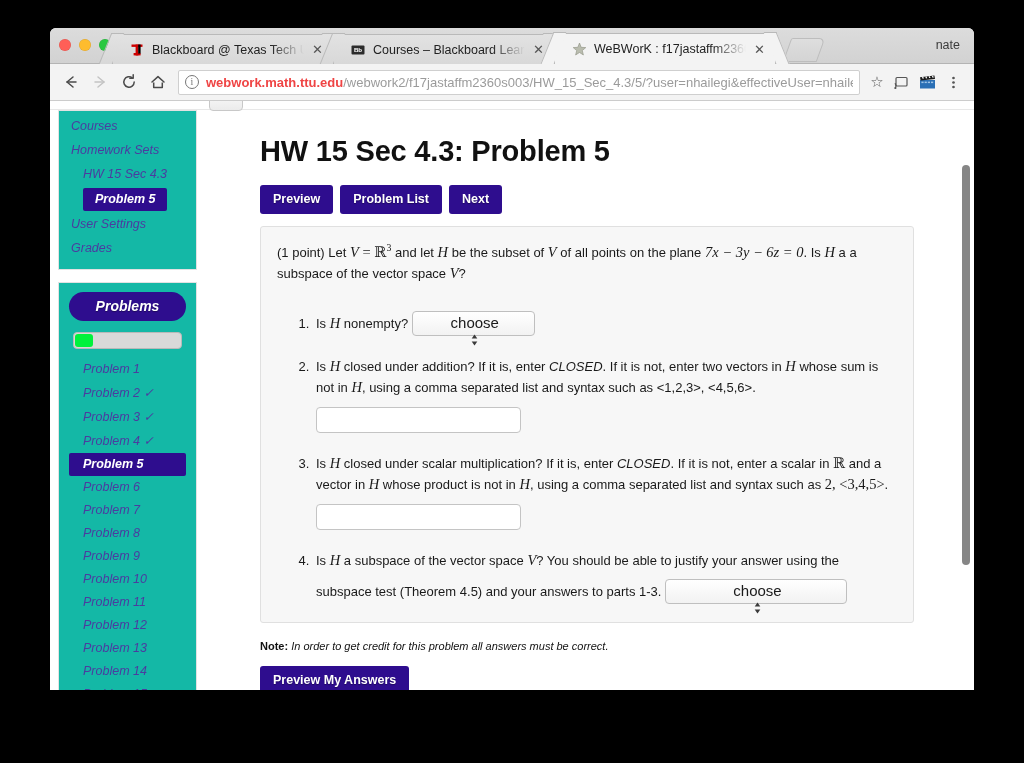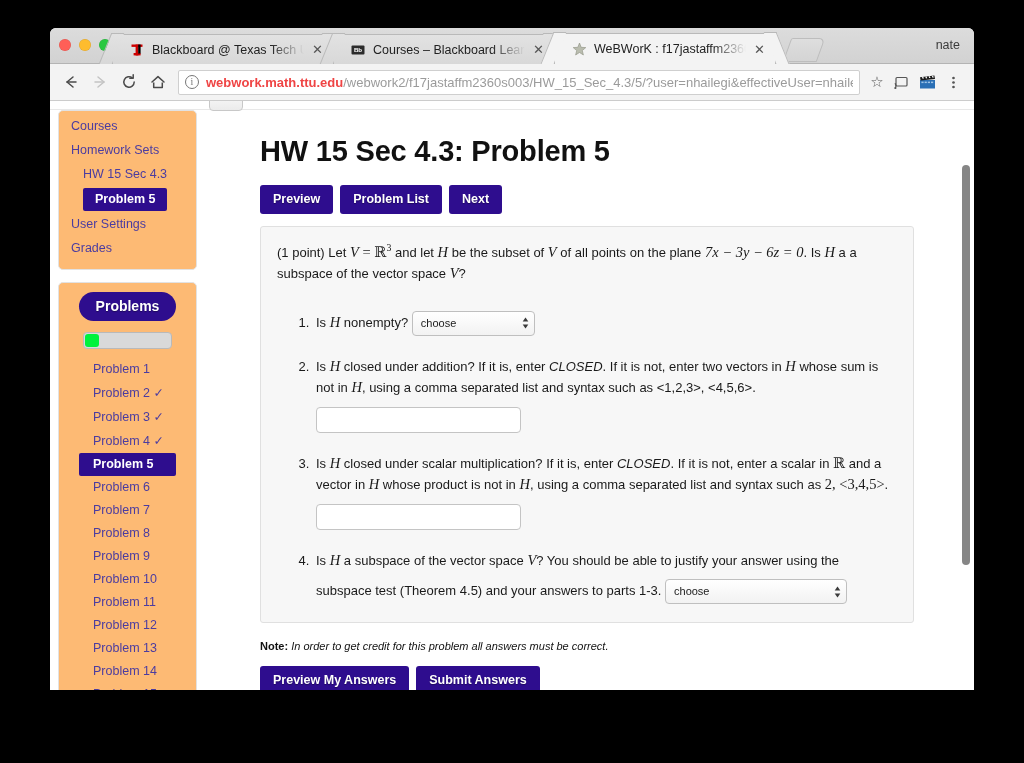--- a/index.html
+++ b/index.html
@@ -145,43 +145,44 @@
     position: absolute; left: 0; top: 8px; right: 0; height: 1px; background: #e8e8e8;
   }
 
   
   #sidebar {
     position: absolute; left: 0; top: 0;
     width: 155px; height: 100%;
     padding: 0 8px;
   }
   .panel {
-    background: #fdba74;
+    background: #14b8a6;
     border: 1px solid #e2e2e2;
-    border-radius: 5px;
+    border-radius: 0;
     padding: 8px 0;
+    font-style: italic;
   }
   #nav-panel { margin-top: 9px; padding: 4px 0 8px; }
   .nav-link {
     display: block;
     font-size: 12.5px; color: #4b3ca0;
     padding: 5px 0 5px 12px;
     line-height: 1.1;
   }
   .nav-link.indent { padding-left: 24px; }
   .nav-pill {
     display: inline-block;
     margin: 2px 0 2px 24px;
     background: #2e0d8e;
     color: #fff; font-weight: bold; font-size: 12.5px;
     padding: 4px 12px 5px;
     border-radius: 2px;
   }
 
-  #problems-panel { margin-top: 12px; padding: 9px 20px 10px; }
+  #problems-panel { margin-top: 12px; padding: 9px 10px 10px; }
   .problems-header {
     background: #2e0d8e;
     color: #fff; font-weight: bold; font-size: 14px;
     text-align: center;
     padding: 6px 0 7px;
     border-radius: 16px;
     text-shadow: 0 1px 1px rgba(0,0,0,.35);
   }
   .progress-track {
     margin: 11px 4px 9px;
@@ -249,21 +250,21 @@
     font-family: inherit; font-size: 13px;
     padding: 0 6px;
   }
   .answer-select {
     display: inline-flex; align-items: center; justify-content: space-between;
     margin-top: 8px;
     width: 123px; height: 25px;
     background: linear-gradient(#ffffff, #f2f2f2);
     border: 1px solid #bfbfbf; border-radius: 4px;
     padding: 0 5px 0 8px;
-    font-size: 11px; color: #1a1a1a;
+    font-size: 15px; color: #1a1a1a; flex-direction: column;
   }
   .answer-select.wide { width: 182px; }
   .sel-arrows { display: flex; flex-direction: column; gap: 2px; color: #3a3a3a; font-size: 7px; line-height: 6px; }
 
   #note-line { margin-top: 17px; font-size: 11px; color: #111; }
   #note-line b { font-weight: bold; }
   #note-line i { font-style: italic; }
   .action-buttons { display: flex; gap: 7px; margin-top: 14px; }
 
   
@@ -505,21 +506,20 @@
         </ol>
       </div>
 
       <div id="note-line">
         <b>Note:</b>
         <i>In order to get credit for this problem all answers must be correct.</i>
       </div>
 
       <div class="action-buttons">
         <button class="btn">Preview My Answers</button>
-        <button class="btn">Submit Answers</button>
       </div>
 
     </div>
 
     <div id="page-scrollbar"></div>
   </div>
 
 </div>
 
 </body></html>

